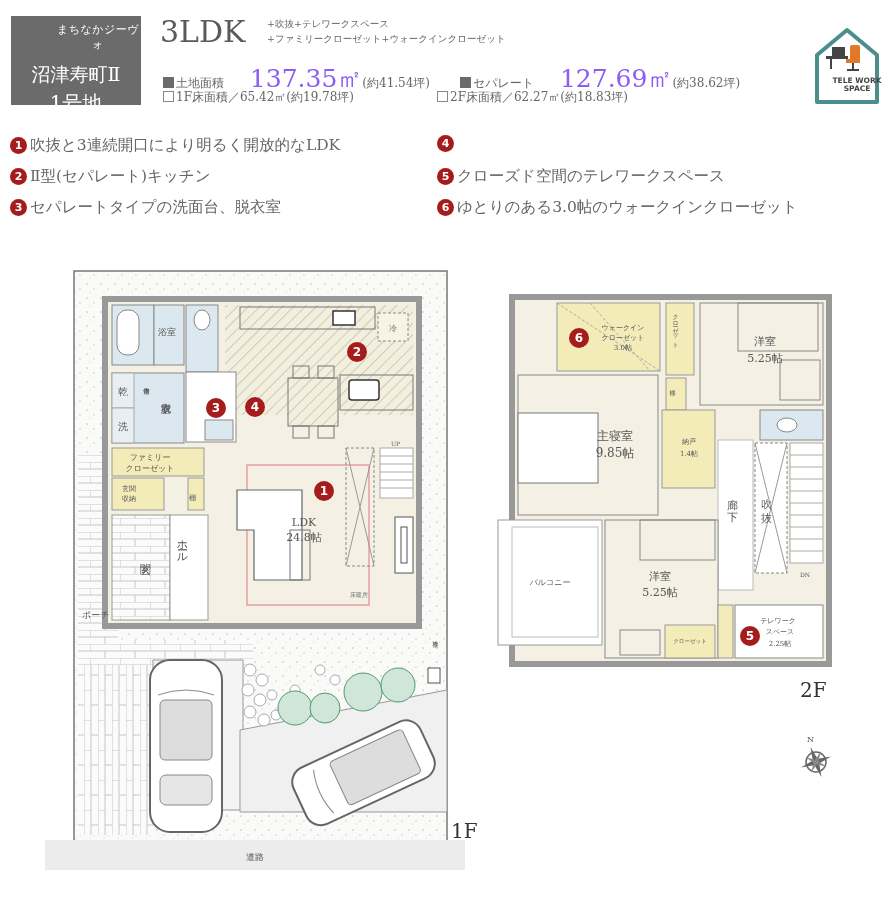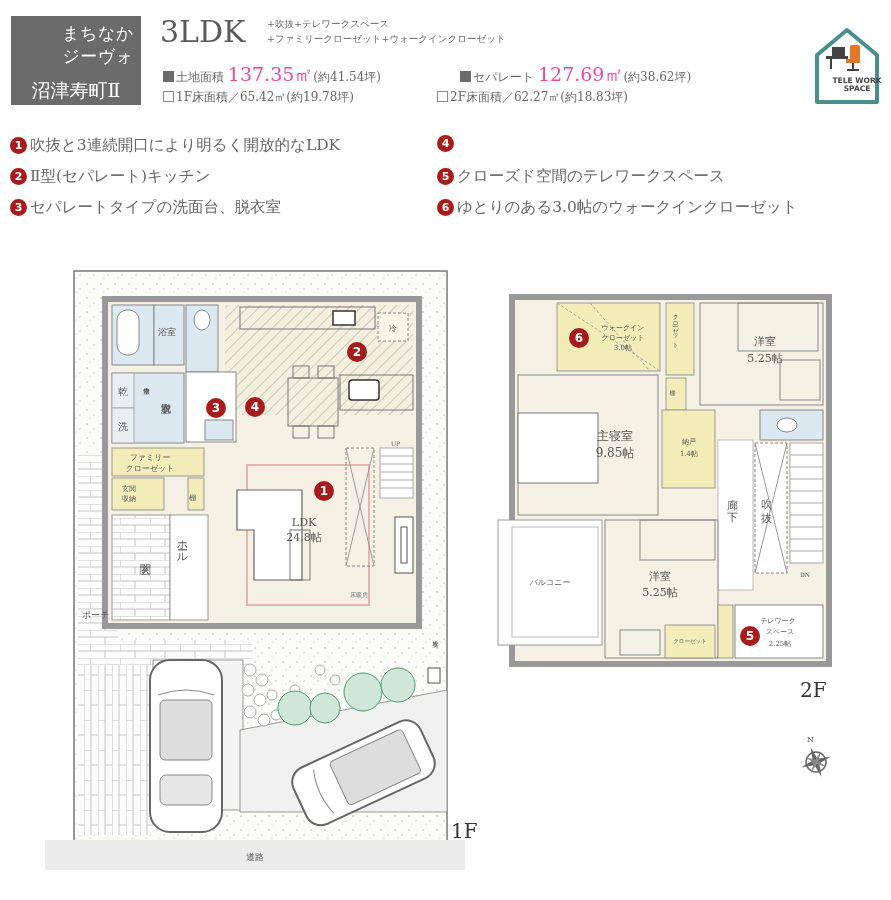--- a/index.html
+++ b/index.html
@@ -1,27 +1,27 @@
 <!DOCTYPE html>
 <html><head>
 <meta charset="utf-8">
 <style>
   * { box-sizing: border-box; margin: 0; padding: 0; }
   body { width: 891px; height: 900px; background: #ffffff; font-family: "DejaVu Serif", "Liberation Serif", serif; color: #555; position: relative; overflow: hidden; }
   .abs { position: absolute; }
 
   
   .title-box { left: 11px; top: 16px; width: 130px; height: 89px; background: #6b6b6b; color: #fff; text-align: center; padding-top: 6px; }
-  .title-box .t1 { font-size: 17px; letter-spacing: 0.5px; padding-left: 44px; }
+  .title-box .t1 { font-size: 11px; letter-spacing: 0.5px; padding-left: 44px; }
   .title-box .t2 { font-size: 19px; margin-top: 10px; }
-  .title-box .t3 { font-size: 20px; margin-top: 9px; }
+  .title-box .t3 { font-size: 20px; margin-top: 2px; }
   .plan-type { left: 160px; top: 14px; font-size: 30px; color: #5a5a5a; }
   .plan-extras { left: 267px; top: 16px; font-size: 9.5px; line-height: 15px; color: #666; }
   .area-row { font-size: 12px; color: #666; white-space: nowrap; }
-  .area-row .big { font-size: 19px; color: #ec4899; }
+  .area-row .big { font-size: 25px; color: #8b5cf6; margin-left: 22px; }
   .sq-filled { display: inline-block; width: 11px; height: 11px; background: #6b6b6b; margin-right: 2px; vertical-align: -1px; }
   .sq-empty { display: inline-block; width: 11px; height: 11px; border: 1px solid #888; margin-right: 2px; vertical-align: -1px; }
 
   .telework { left: 812px; top: 25px; width: 70px; height: 82px; }
   .telework-label { position: absolute; left: 10px; top: 52px; width: 70px; text-align: center; font-family: "DejaVu Sans", sans-serif; font-weight: bold; font-size: 7.5px; line-height: 8px; color: #444; }
   .feat { position: absolute; font-size: 15.5px; color: #666; white-space: nowrap; display: flex; align-items: center; }
   .num { display: inline-flex; width: 17px; height: 17px; border-radius: 50%; background: #a61c1c; color: #fff; font-family: "DejaVu Sans", sans-serif; font-weight: bold; font-size: 11px; align-items: center; justify-content: center; margin-right: 3px; flex: 0 0 17px; }
   .num-sm { width: 20px; height: 20px; font-size: 12px; margin: 0; flex: none; position: absolute; }
 
   

